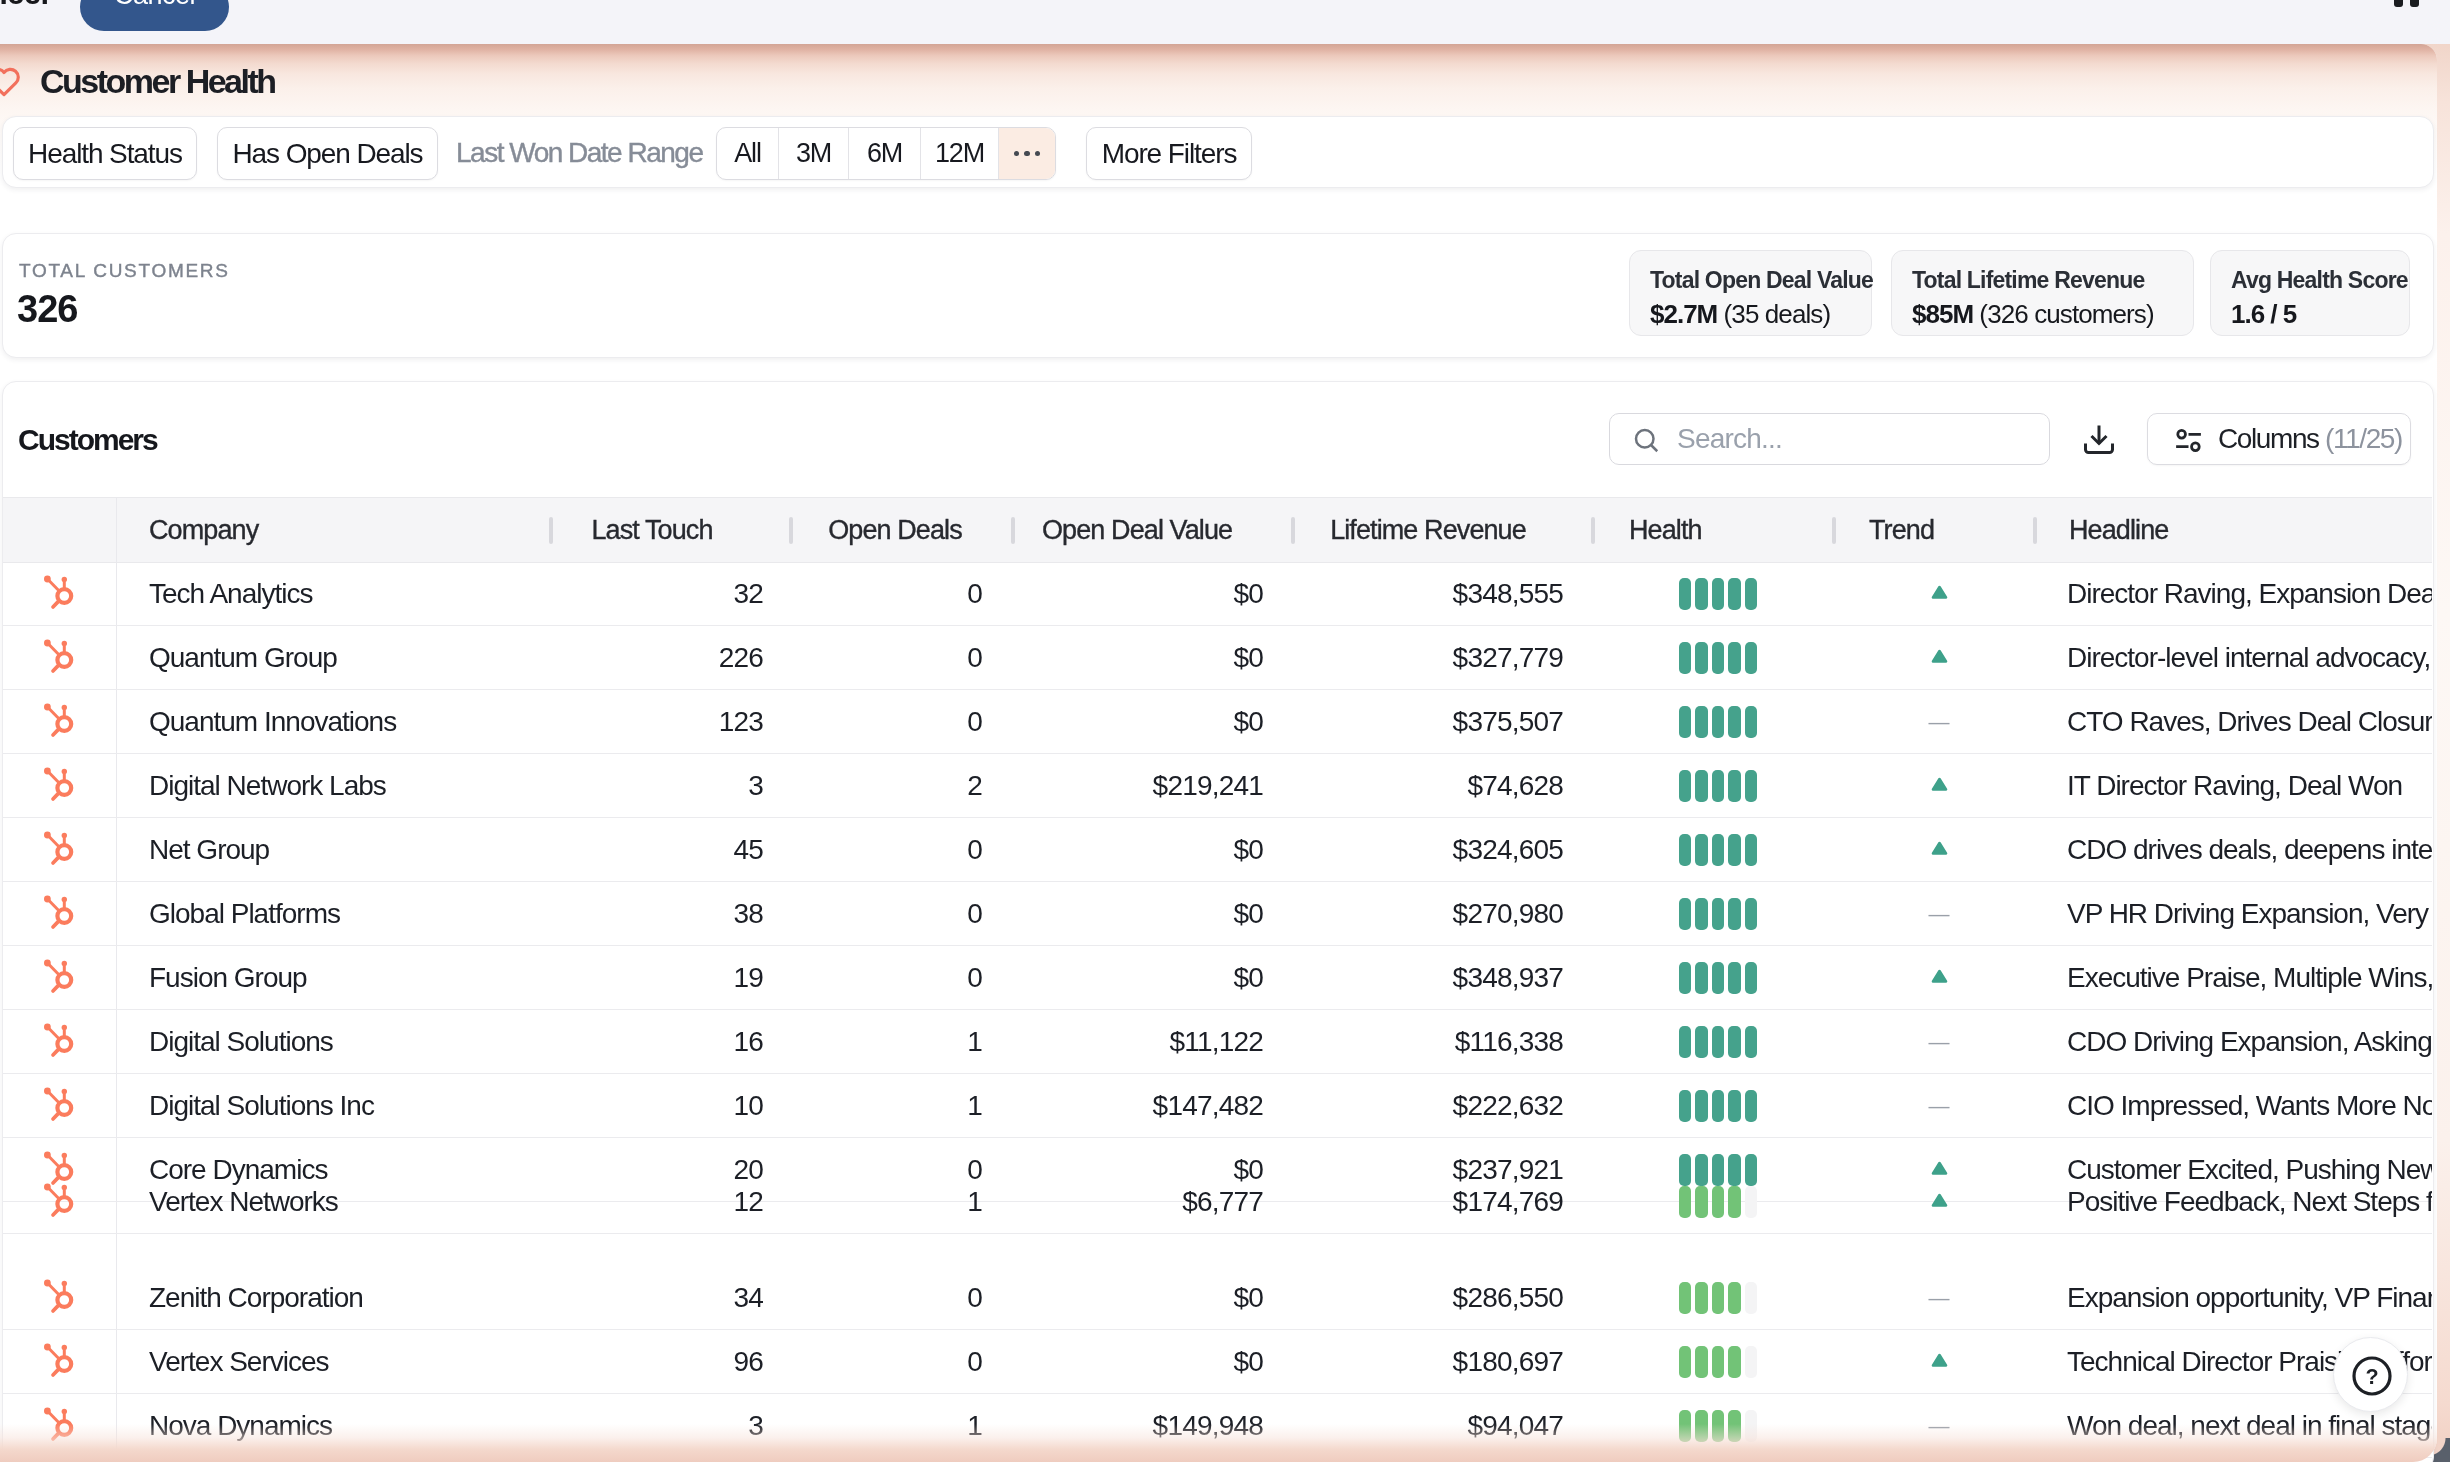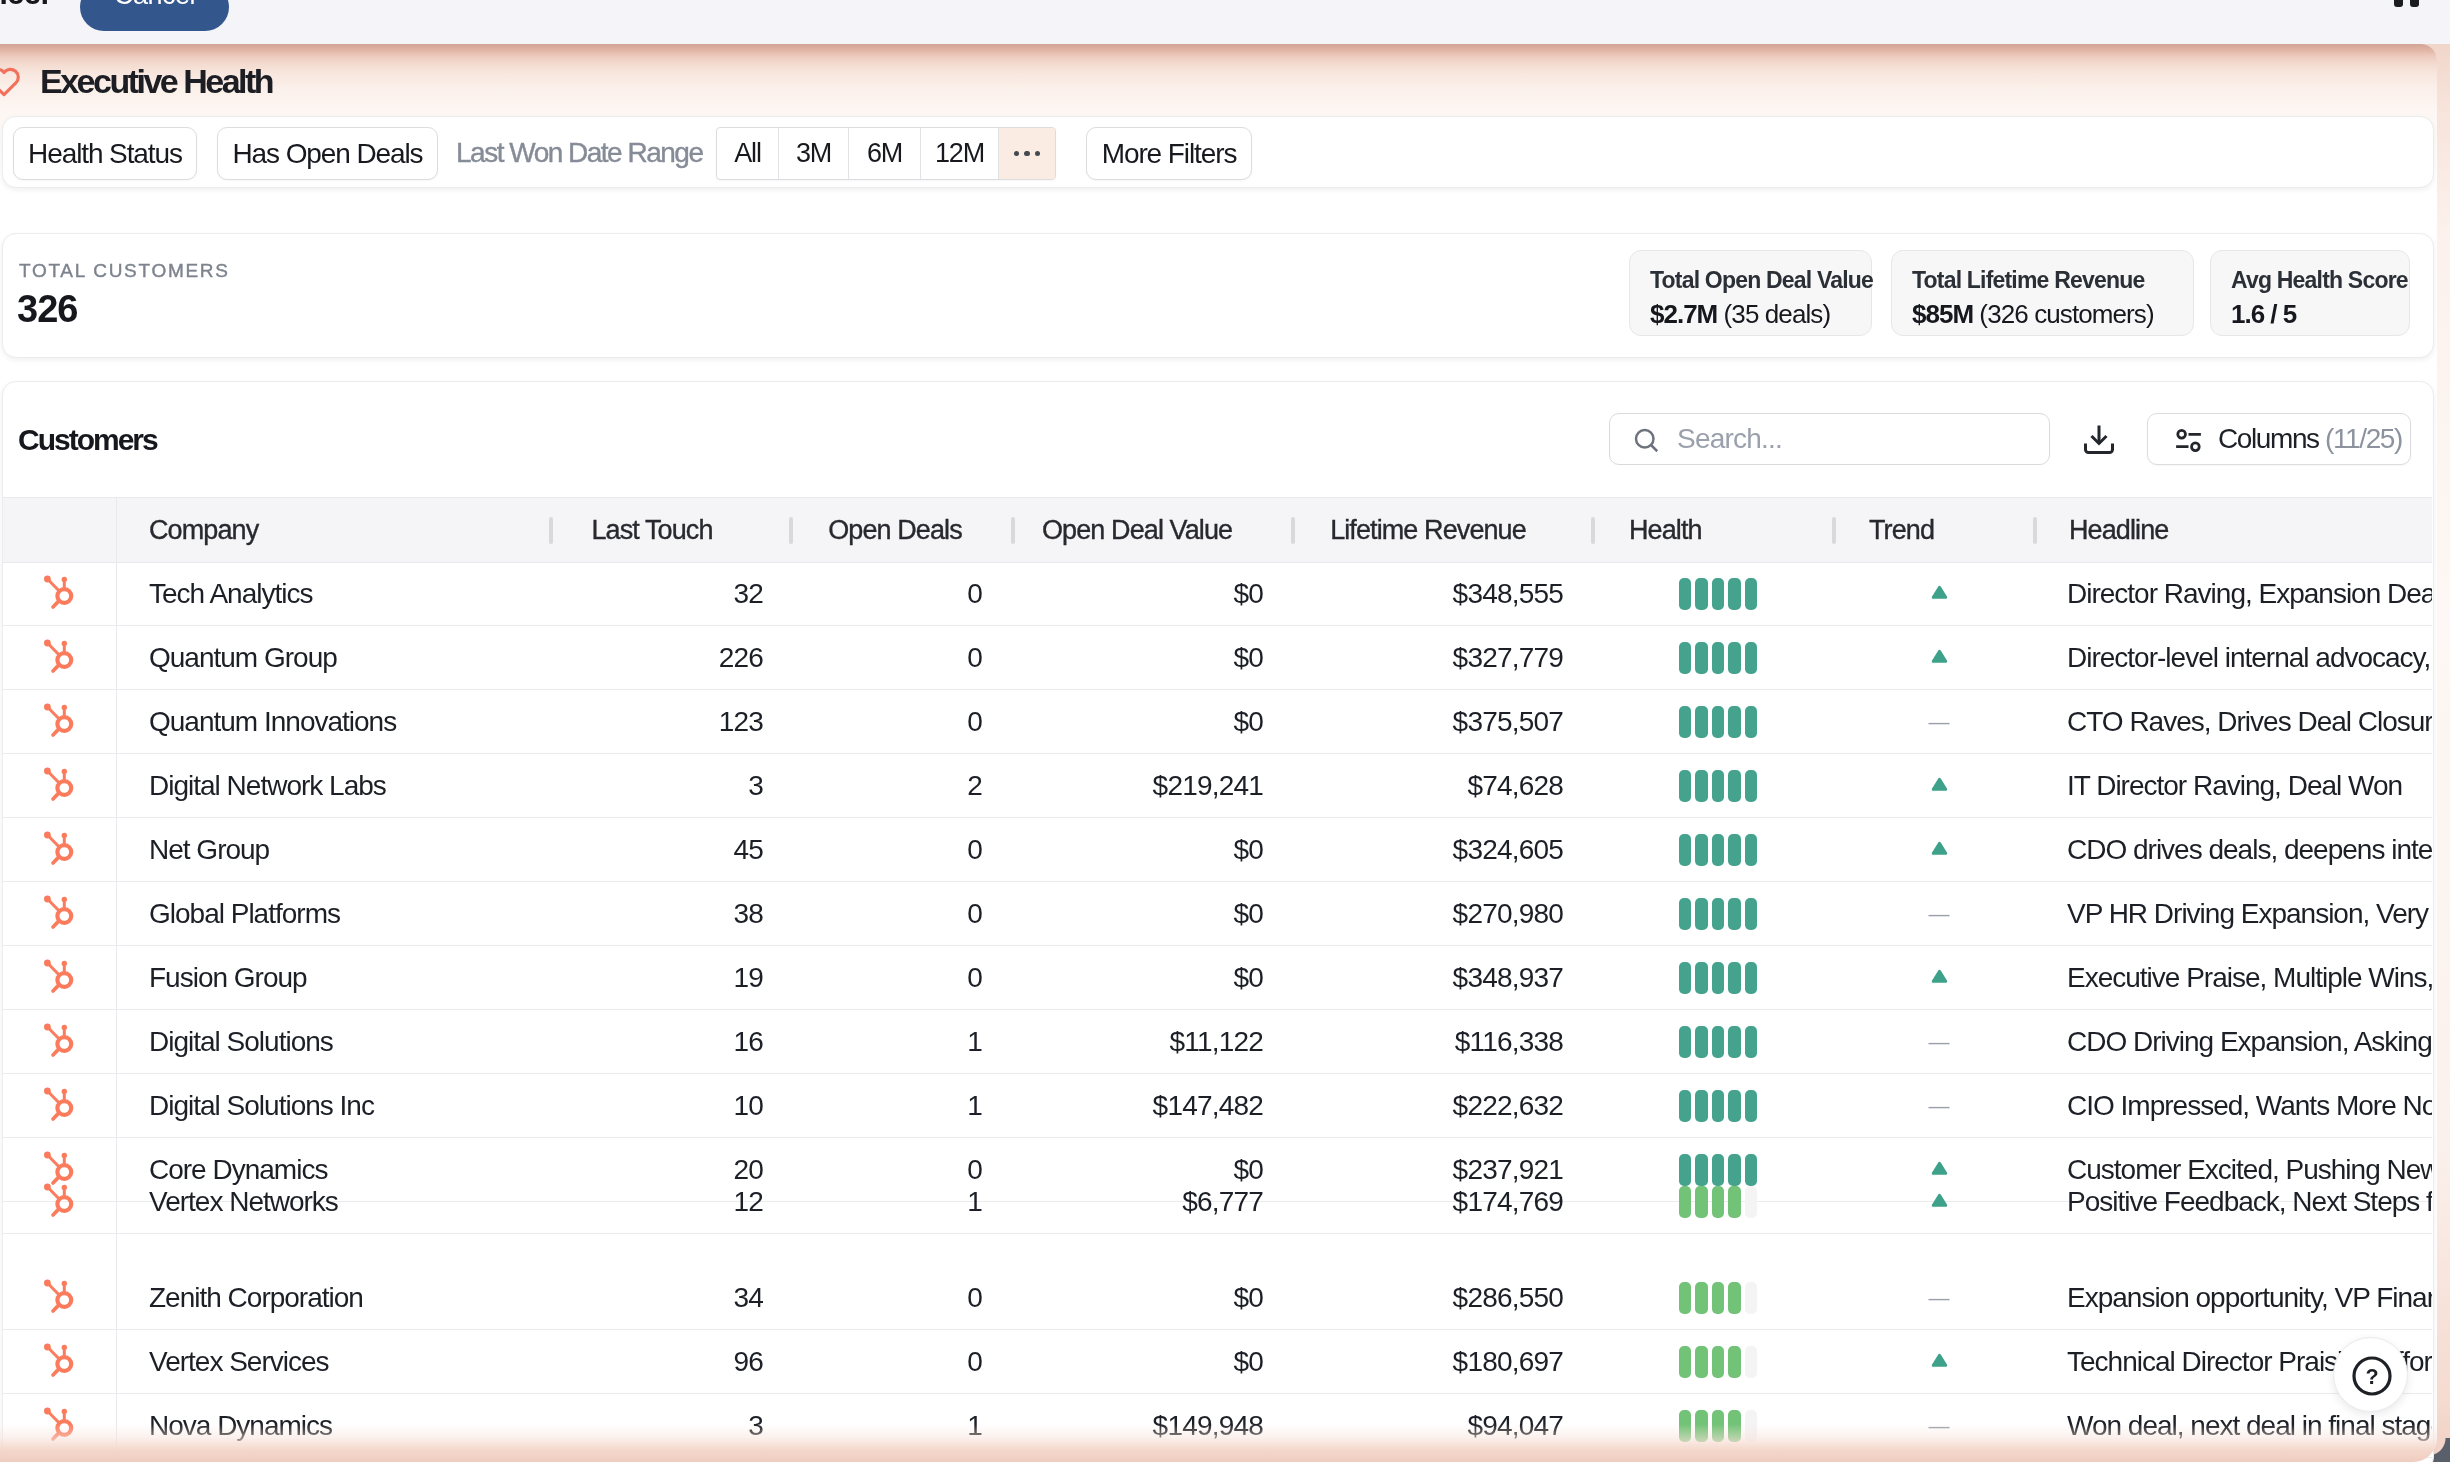--- a/index.html
+++ b/index.html
@@ -31,21 +31,21 @@
   border-radius:14px; z-index:4; box-shadow:0 2px 5px rgba(40,40,60,0.07); }
 #filtercard { top:116px; height:72px; }
 #statscard  { top:233px; height:125px; }
 #tablecard  { top:381px; height:1090px; overflow:hidden; }
 
 
 .chip { position:absolute; top:10px; height:53px; line-height:51px; background:#fff; border:1.5px solid #dcdce1;
   border-radius:10px; text-align:center; font-size:28px; letter-spacing:-1.1px; color:#17191f; box-shadow:0 1px 2px rgba(0,0,0,.04); }
 #lbl-lwdr { position:absolute; left:453px; top:10px; height:53px; line-height:51px; font-size:28px; letter-spacing:-1.5px;
   color:#868c97; -webkit-text-stroke:0.4px #868c97; }
-#seg { position:absolute; left:713px; top:10px; height:53px; border:1.5px solid #dcdce1; border-radius:4px;
+#seg { position:absolute; left:713px; top:10px; height:53px; border:1.5px solid #dcdce1; border-radius:10px;
   display:flex; overflow:hidden; background:#fff; box-shadow:0 1px 2px rgba(0,0,0,.04); }
 #seg .s { height:100%; line-height:50px; text-align:center; font-size:27px; letter-spacing:-1.2px; color:#17191f;
   border-right:1.5px solid #e3e3e7; }
 #seg .s:last-child { border-right:none; background:#fbece3; display:flex; align-items:center; justify-content:center; }
 #seg .dots span { display:inline-block; width:5.5px; height:5.5px; border-radius:50%; background:#454a52; margin:0 2.5px; }
 
 
 #tc-label { position:absolute; left:16px; top:26px; font-size:19px; letter-spacing:1.7px; color:#7d838e; z-index:4;
   -webkit-text-stroke:0.4px #7d838e; }
 #tc-num { position:absolute; left:14px; top:54px; font-size:38px; font-weight:700; letter-spacing:-1px; color:#16181d; z-index:4; }
@@ -103,21 +103,21 @@
   <div id="tb-btn">
       <span>Cancel</span>
     </div>
   <span class="tb-dot" style="left:2394px"></span>
   <span class="tb-dot" style="left:2410px"></span>
 </div>
 
 <svg id="heart" width="40" height="38" viewBox="0 0 24 24" fill="none" stroke="#f2705c" stroke-width="2.0" stroke-linecap="round" stroke-linejoin="round">
     <path d="M19.5 12.572 12 20l-7.5-7.428A5 5 0 1 1 12 6.006a5 5 0 1 1 7.5 6.566Z"></path>
   </svg>
-<div id="title">Executive Health</div>
+<div id="title">Customer Health</div>
 
 <div class="card" id="filtercard">
   <span class="chip" style="left:10px;width:184px">Health Status</span>
   <span class="chip" style="left:214px;width:221px">Has Open Deals</span>
   <span id="lbl-lwdr">Last Won Date Range</span>
   <div id="seg">
     <div class="s" style="width:62px">All</div>
     <div class="s" style="width:70px">3M</div>
     <div class="s" style="width:72px">6M</div>
     <div class="s" style="width:78px">12M</div>

